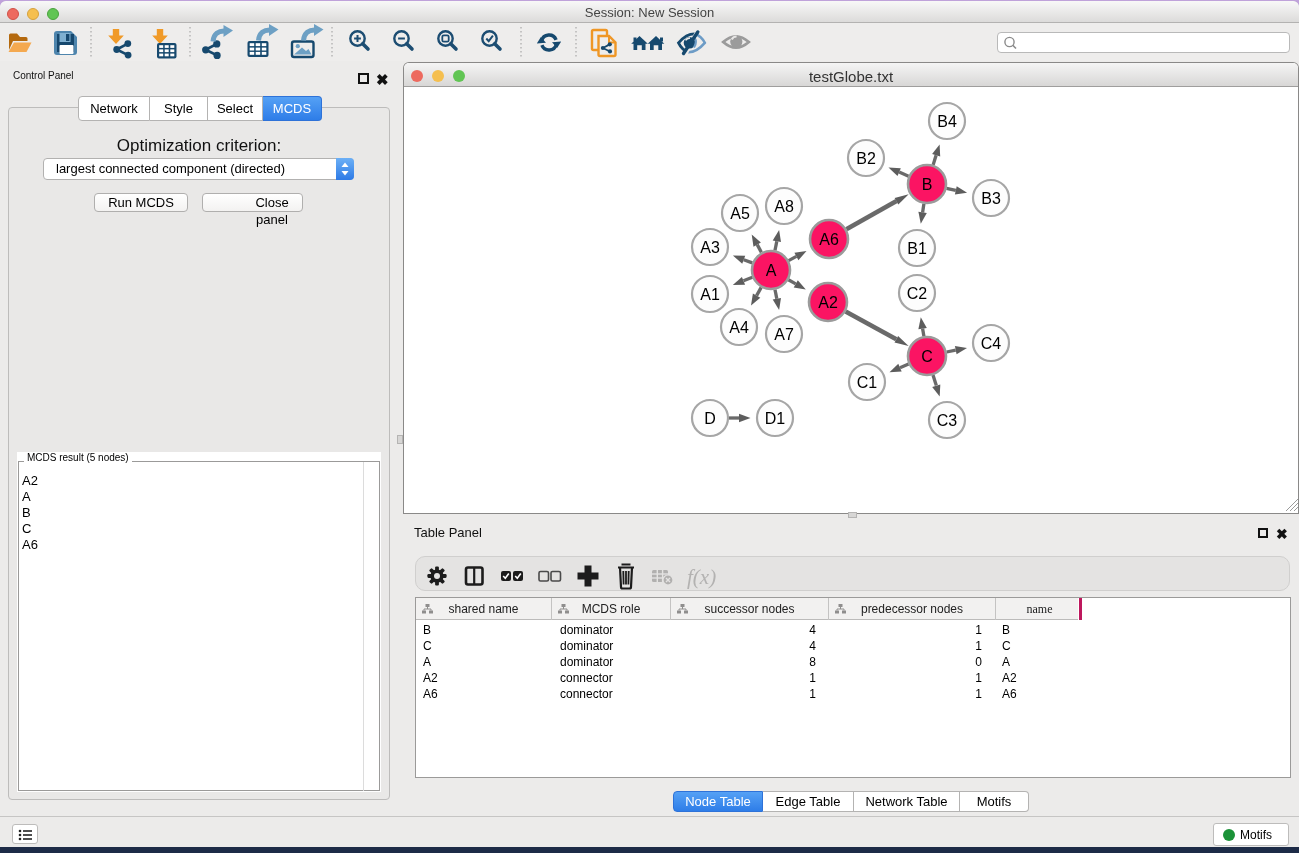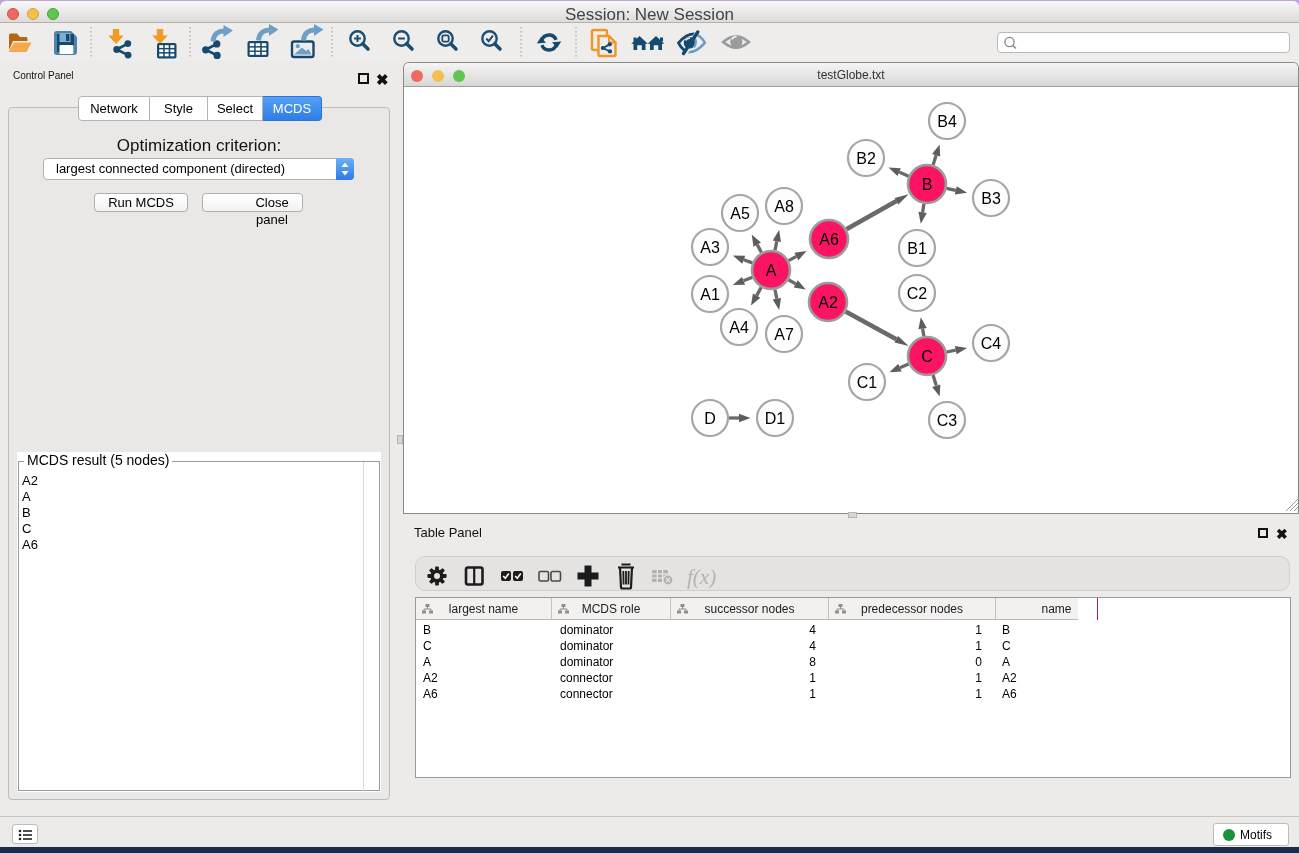--- a/index.html
+++ b/index.html
@@ -4,21 +4,21 @@
 <style>
 * { margin:0; padding:0; box-sizing:border-box; }
 html,body { width:1299px; height:853px; overflow:hidden; }
 body { font-family:"Liberation Sans", sans-serif; background:#1d2b47; position:relative; }
 .desktop-top { position:absolute; top:0; left:0; width:1299px; height:12px; background:#bfa2da; }
 .abs { position:absolute; }
 #win { position:absolute; left:0; top:1px; width:1299px; height:846px; background:#ecebea; border-radius:6px 6px 0 0; overflow:hidden; }
 
 #titlebar { position:absolute; left:0; top:0; width:100%; height:22px;
   background:linear-gradient(#f8f8f8, #dcdbda); border-bottom:1px solid #b3b2b1; border-radius:6px 6px 0 0; }
-#titlebar .title { position:absolute; width:100%; text-align:center; top:4px; font-size:17px; color:#444; }
+#titlebar .title { position:absolute; width:100%; text-align:center; top:4px; font-size:13px; color:#444; }
 .light { position:absolute; top:7px; width:12px; height:12px; border-radius:50%; }
 
 #toolbar { position:absolute; left:0; top:22px; width:100%; height:38px; background:#eeedec; }
 #searchbox { position:absolute; left:997px; top:31px; width:293px; height:21px; background:#fff;
   border:1px solid #b9b9b9; border-radius:4px; }
 
 #cp-title { position:absolute; left:13px; top:69px; font-size:10px; color:#111; }
 #cp-box { position:absolute; left:8px; top:106px; width:382px; height:693px;
   background:#e9e8e7; border:1px solid #bdbcbb; border-radius:4px; }
 .tabrow { position:absolute; top:95px; left:78px; height:25px; display:flex; font-size:13px; }
@@ -30,29 +30,29 @@
 #optlabel { position:absolute; left:9px; top:135px; width:380px; text-align:center; font-size:17px; color:#111; }
 #dropdown { position:absolute; left:43px; top:157px; width:311px; height:22px; background:#fff;
   border:1px solid #b2b1b0; border-radius:4px; font-size:13px; line-height:20px; color:#000;
   padding-left:12px; }
 #dd-btn { position:absolute; right:-1px; top:-1px; width:18px; height:22px; border-radius:0 4px 4px 0;
   background:linear-gradient(#6cb0f6,#2d7ae6); }
 .btn { position:absolute; height:19px; background:linear-gradient(#ffffff,#f3f2f1); border:1px solid #b0afae;
   border-radius:4px; font-size:13px; text-align:center; line-height:17px; color:#000; }
 #resultbox { position:absolute; left:17px; top:451px; width:364px; height:340px; background:#fff; }
 #result-border { position:absolute; left:1px; top:9px; right:1px; bottom:1px; border:1px solid #9b9a99; }
-#result-legend { position:absolute; left:7px; top:0px; background:#fff; padding:0 3px; font-size:14px; color:#000; }
+#result-legend { position:absolute; left:7px; top:0px; background:#fff; padding:0 3px; font-size:10px; color:#000; }
 #result-scroll { position:absolute; right:17px; top:10px; bottom:1px; width:1px; background:#dcdcdc; }
 .ritem { position:absolute; left:5px; font-size:13px; color:#000; }
 
 #netwin { position:absolute; left:404px; top:62px; width:894px; height:450px; border-radius:5px 5px 0 0;
   background:#fff; box-shadow:0 0 0 1px #8a8988; }
 #nettitle { position:absolute; left:0; top:0; width:100%; height:24px;
   background:linear-gradient(#f5f5f5,#d8d7d6); border-bottom:1px solid #9f9e9d; border-radius:5px 5px 0 0; }
-#nettitle .title { position:absolute; width:100%; text-align:center; top:5px; font-size:12px; color:#333; }
+#nettitle .title { position:absolute; width:100%; text-align:center; top:5px; font-size:15px; color:#333; }
 #canvas { position:absolute; left:1px; top:25px; width:892px; height:424px; background:#fff; }
 
 #tp-title { position:absolute; left:414px; top:524px; font-size:13px; color:#111; }
 #tp-toolbar { position:absolute; left:415px; top:555px; width:875px; height:35px; background:#e4e3e2;
   border:1px solid #d0cfce; border-radius:10px; }
 #tbl { position:absolute; left:415px; top:596px; width:876px; height:181px; background:#fff;
   border:1px solid #9b9a99; }
 #tbl-head { position:absolute; left:0; top:0; width:662px; height:22px; background:#f2f1f0;
   border-bottom:1px solid #bcbbba; }
 .th { position:absolute; top:0; height:22px; border-right:1px solid #c4c3c2; font-size:12px; color:#222;
@@ -346,25 +346,25 @@
         <line x1="236" y1="21" x2="252" y2="21" stroke="#e4e3e2" stroke-width="1.4"></line>
         <line x1="241.3" y1="13" x2="241.3" y2="25" stroke="#e4e3e2" stroke-width="1.4"></line>
         <line x1="246.6" y1="13" x2="246.6" y2="25" stroke="#e4e3e2" stroke-width="1.4"></line>
         <circle cx="252" cy="23" r="5" fill="#b1b0af" stroke="#e4e3e2" stroke-width="1.2"></circle>
         <path d="M250,21 L254,25 M254,21 L250,25" stroke="#e4e3e2" stroke-width="1.4"></path>
         <text x="271" y="27" font-family="Liberation Serif, serif" font-style="italic" font-size="21" fill="#b3b2b1">f(x)</text>
       </svg>
     </div>
   <div id="tbl">
     <div id="tbl-head">
-      <div class="th" style="left:0px;   width:136px;">largest name</div>
+      <div class="th" style="left:0px;   width:136px;">shared name</div>
       <div class="th" style="left:136px; width:119px;">MCDS role</div>
       <div class="th" style="left:255px; width:158px;">successor nodes</div>
       <div class="th" style="left:413px; width:167px;">predecessor nodes</div>
-      <div class="th" style="left:600px; width:82px; border-right:1px solid #be185d;">name</div>
+      <div class="th" style="left:584px; width:82px; border-right:3px solid #be185d;font-family:Liberation Serif, serif;">name</div>
       <svg width="11" height="10" style="position:absolute;left:6px;top:6px;">
           <rect x="3.5" y="0" width="4" height="3" fill="#8f8e8d"></rect>
           <rect x="0" y="6.5" width="4" height="3" fill="#8f8e8d"></rect>
           <rect x="7" y="6.5" width="4" height="3" fill="#8f8e8d"></rect>
           <path d="M5.5,3 L5.5,5 M2,6.5 L2,5 L9,5 L9,6.5" fill="none" stroke="#8f8e8d" stroke-width="1"></path>
         </svg>
         <svg width="11" height="10" style="position:absolute;left:142px;top:6px;">
           <rect x="3.5" y="0" width="4" height="3" fill="#8f8e8d"></rect>
           <rect x="0" y="6.5" width="4" height="3" fill="#8f8e8d"></rect>
           <rect x="7" y="6.5" width="4" height="3" fill="#8f8e8d"></rect>
@@ -403,20 +403,26 @@
       <div class="td" style="left:330px; top:72px; width:70px; text-align:right;">1</div>
       <div class="td" style="left:496px; top:72px; width:70px; text-align:right;">1</div>
       <div class="td" style="left:586px; top:72px;">A2</div>
       <div class="td" style="left:7px; top:88px;">A6</div>
       <div class="td" style="left:144px; top:88px;">connector</div>
       <div class="td" style="left:330px; top:88px; width:70px; text-align:right;">1</div>
       <div class="td" style="left:496px; top:88px; width:70px; text-align:right;">1</div>
       <div class="td" style="left:586px; top:88px;">A6</div>
   </div>
 
+  <div class="btabrow">
+    <div class="tab first sel" style="width:90px;">Node Table</div>
+    <div class="tab" style="width:91px;">Edge Table</div>
+    <div class="tab" style="width:106px;">Network Table</div>
+    <div class="tab last" style="width:69px;">Motifs</div>
+  </div>
   <div id="statusbar">
     <div id="listbtn">
         <svg width="24" height="18" style="position:absolute;left:1px;top:1px;">
           <circle cx="6" cy="5" r="1.3" fill="#222"></circle>
           <circle cx="6" cy="9" r="1.3" fill="#222"></circle>
           <circle cx="6" cy="13" r="1.3" fill="#222"></circle>
           <line x1="9" y1="5" x2="18" y2="5" stroke="#222" stroke-width="1.6"></line>
           <line x1="9" y1="9" x2="18" y2="9" stroke="#222" stroke-width="1.6"></line>
           <line x1="9" y1="13" x2="18" y2="13" stroke="#222" stroke-width="1.6"></line>
         </svg>

